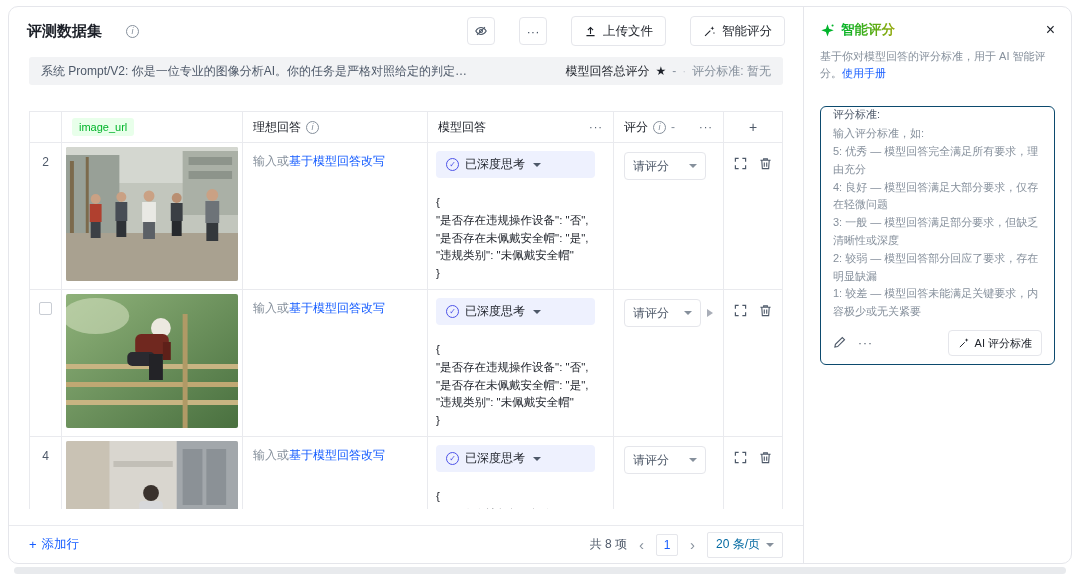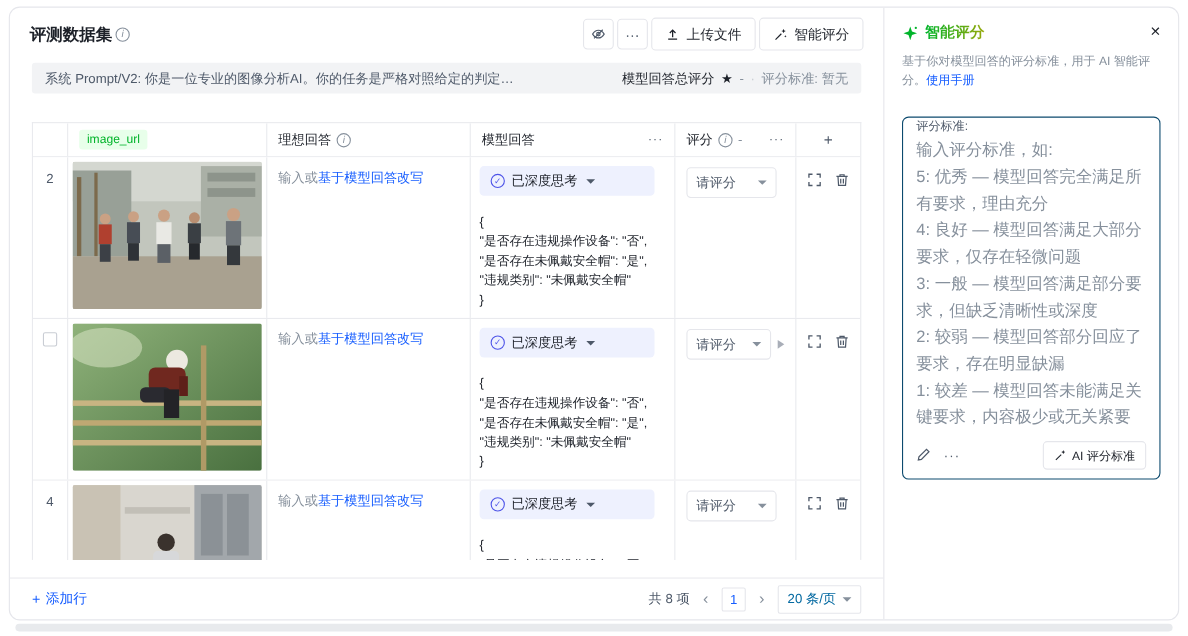--- a/index.html
+++ b/index.html
@@ -5,21 +5,21 @@
   * { margin:0; padding:0; box-sizing:border-box; }
   html,body { width:1080px; height:578px; overflow:hidden; background:#fff;
     font-family:"Liberation Sans","DejaVu Sans",sans-serif; color:#1D2129; font-size:12px; }
   .page { position:relative; width:1080px; height:578px; padding:6px 8px 0; }
   .app { position:relative; width:1064px; height:558px; border:1px solid #E5E6EB;
     border-radius:10px; background:#fff; display:flex; overflow:hidden; }
   .spacer { flex:1; }
 
   
   .main { flex:1; min-width:0; display:flex; flex-direction:column; }
-  .main-header { height:48px; display:flex; align-items:center; padding:0 18px; gap:3px; }
+  .main-header { height:48px; display:flex; align-items:center; padding:0 18px; gap:24px; }
   .title { font-size:15px; font-weight:bold; }
   .info-ic { width:13px; height:13px; border:1px solid #86909C; border-radius:50%;
     color:#86909C; font-size:9px; font-style:italic; display:inline-flex;
     align-items:center; justify-content:center; line-height:1; }
   .icon-btn { width:28px; height:28px; border:1px solid #E5E6EB; border-radius:4px;
     background:#fff; display:flex; align-items:center; justify-content:center;
     color:#4E5969; font-size:13px; cursor:pointer; }
   .btn { height:30px; border:1px solid #E5E6EB; border-radius:4px; background:#fff;
     display:inline-flex; align-items:center; gap:6px; padding:0 12px; font-size:12.5px;
     color:#1D2129; cursor:pointer; font-family:inherit; }
@@ -105,21 +105,21 @@
     background:linear-gradient(90deg,#00B42A,#96A80A); -webkit-background-clip:text;
     background-clip:text; -webkit-text-fill-color:transparent; }
   .close-x { margin-left:auto; color:#1D2129; font-size:16px; line-height:1; cursor:pointer; }
   .side-desc { margin-top:9px; font-size:11px; line-height:1.55; color:#86909C; }
   .side-btns { margin-top:10px; display:flex; gap:8px; }
   .pbtn { flex:1; height:28px; border:1px solid #E0EDFF; border-radius:4px; background:#F2F8FF;
     color:#A3C6FF; font-size:10.5px; display:flex; align-items:center; justify-content:center;
     white-space:nowrap; cursor:not-allowed; padding:0 4px; }
   .crit-box { margin-top:24px; border:1px solid #0c4a6e; border-radius:6px; padding:0 12px 8px; cursor:text; }
   .crit-label { font-size:11px; color:#4E5969; margin-bottom:3px; }
-  .crit-ph { font-size:15px; color:#86909C; line-height:1.62; white-space:pre-line; }
+  .crit-ph { font-size:11px; color:#86909C; line-height:1.62; white-space:pre-line; }
   .crit-actions { display:flex; align-items:center; gap:12px; margin-top:9px; }
   .dots { color:#4E5969; font-size:12px; letter-spacing:1px; cursor:pointer; }
   .ai-btn { margin-left:auto; height:26px; border:1px solid #E5E6EB; border-radius:4px;
     background:#fff; display:inline-flex; align-items:center; gap:5px; padding:0 9px;
     font-size:11px; color:#1D2129; cursor:pointer; font-family:inherit; }
 
   .hscroll { position:absolute; left:14px; right:14px; bottom:4px; height:7px;
     background:#E8EAED; border-radius:4px; }
 </style>
 </head>

